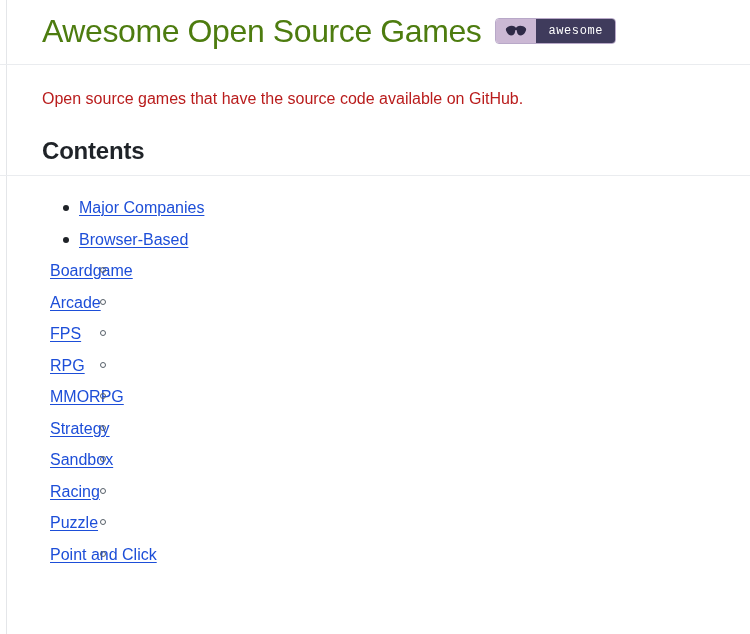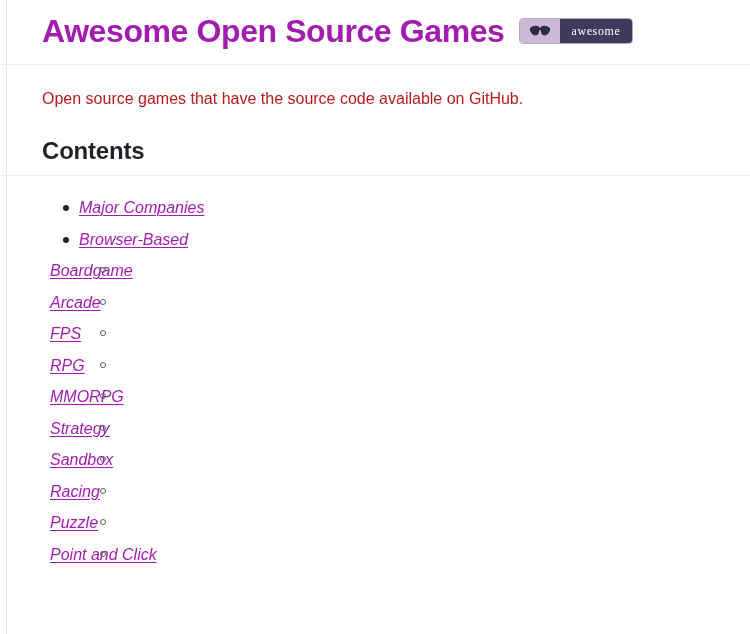--- a/index.html
+++ b/index.html
@@ -38,23 +38,23 @@
   .title-row {
     display: flex;
     align-items: center;
     padding: 0 0 0 42px;
     margin-top: 8px;
     min-height: 46px;
   }
   .page-title {
     font-size: 32px;
     line-height: 1.25;
-    font-weight: bold;
+    font-weight: normal;
     letter-spacing: -0.4px;
-    color: #a21caf;
+    color: #4d7c0f;
     margin: 0;
     white-space: nowrap;
   }
 
   
   .badge {
     display: inline-flex;
     align-items: stretch;
     height: 26px;
     margin-left: 14px;
@@ -76,21 +76,21 @@
     align-items: center;
     justify-content: center;
     padding: 0 12px;
   }
   .badge-label {
     color: #ffffff;
     font-size: 12px;
     font-weight: normal;
     letter-spacing: 0.6px;
     line-height: 1;
-    font-family: Liberation Serif, serif;
+    font-family: Liberation Mono, monospace;
   }
   .sunglasses { display: block; }
 
   
   .hr {
     height: 1px;
     background: #eaecef;
     border: 0;
     margin: 0;
     width: 750px;
@@ -147,27 +147,26 @@
   li.toc-item.nested .marker {
     left: 100px;
     top: 12px;
     width: 6px;
     height: 6px;
     border-radius: 50%;
     background: transparent;
     border: 1px solid #57606a;
   }
   a.toc-link {
-    color: #a21caf;
+    color: #1d4ed8;
     text-decoration: underline;
     text-underline-offset: 2px;
     text-decoration-thickness: 1px;
     font-size: 16px;
     cursor: pointer;
-    font-style: italic;
   }
 </style>
 </head>
 <body>
 
 <div class="left-rule"></div>
 
 <div class="page">
 
   <div class="title-row">

